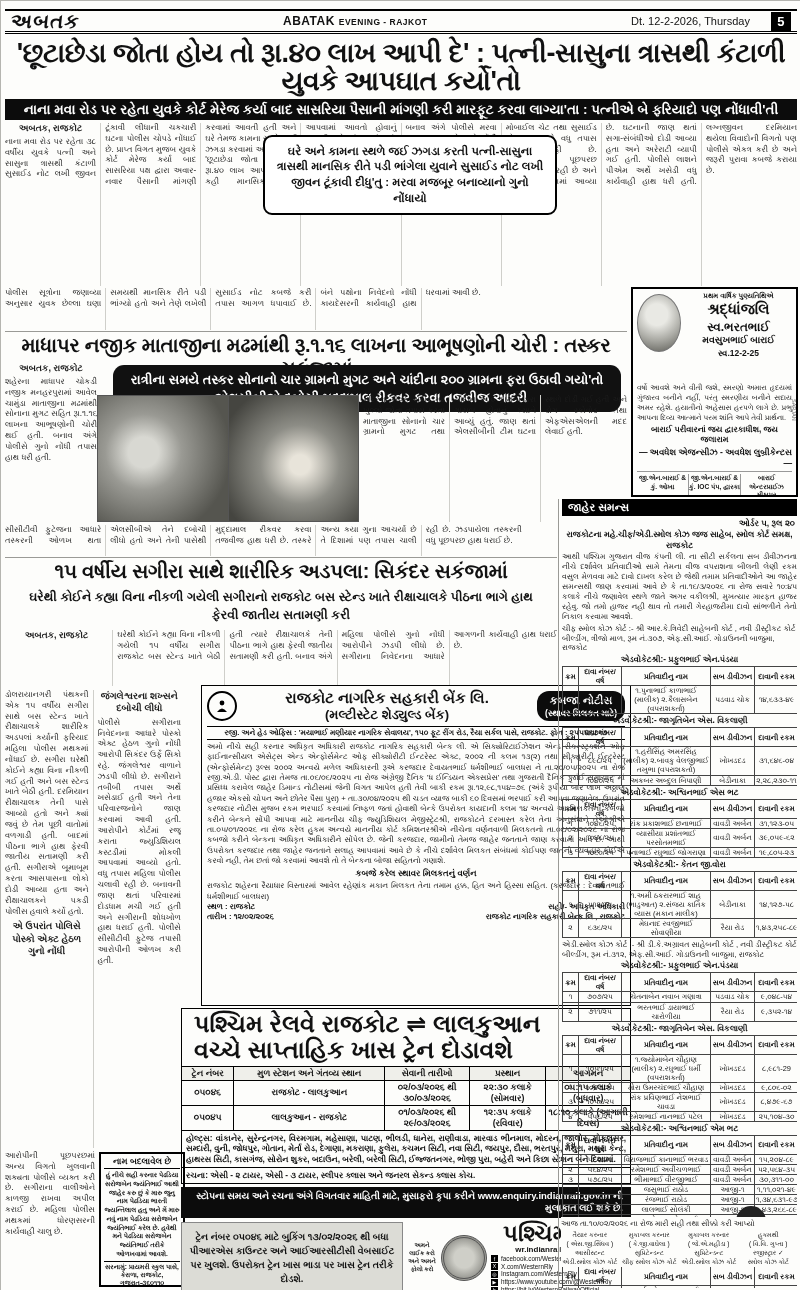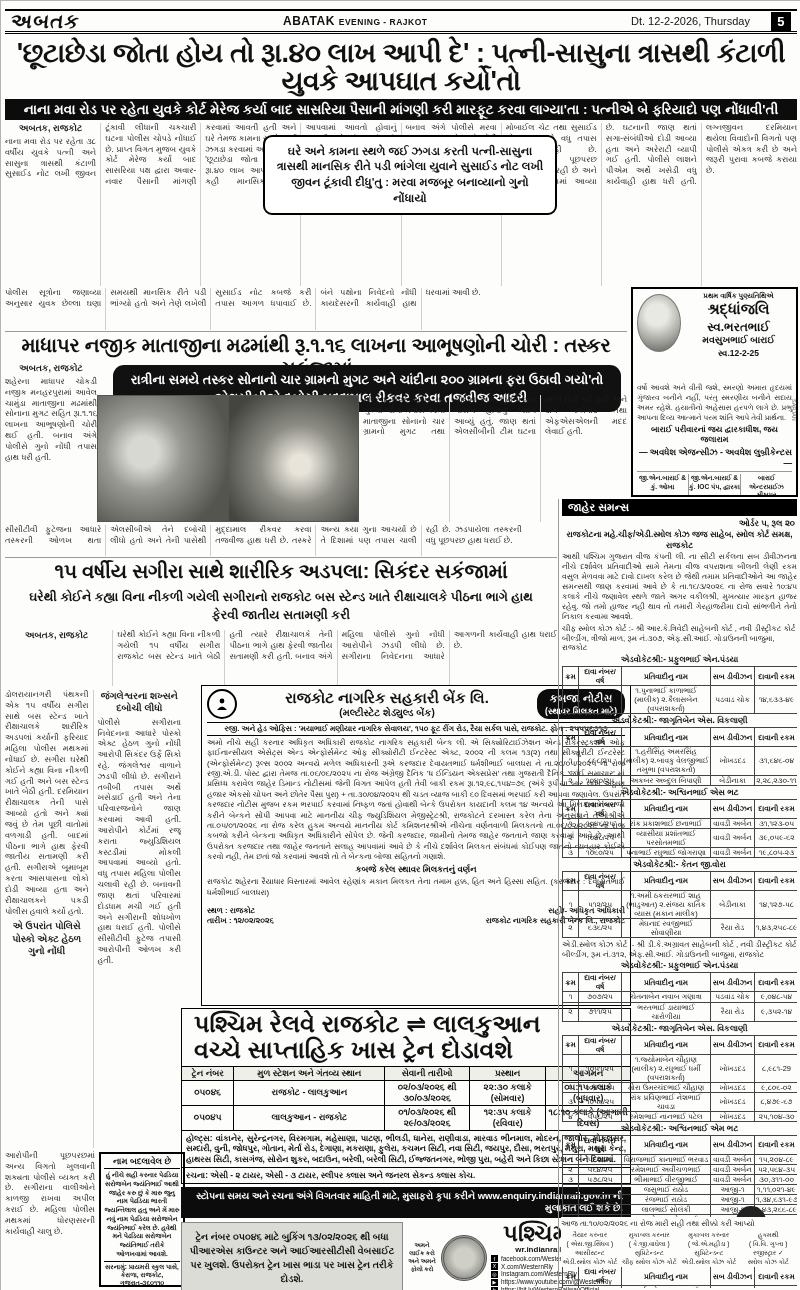--- a/index.html
+++ b/index.html
@@ -77,29 +77,29 @@
   .sum-sign{display:flex;gap:2px;}
   .sum-sign div{flex:1;font-size:6.6px;text-align:center;line-height:1.35;}
   .stamp{position:absolute;left:735px;top:1205px;width:30px;height:30px;border-radius:50%;background:#222;
          color:#fff;font-size:5.5px;display:flex;align-items:center;justify-content:center;text-align:center;line-height:1.1;}
   
   .bank{left:200px;top:684px;width:430px;height:321px;border:1.5px solid #000;box-sizing:border-box;padding:3px 5px;overflow:hidden;}
   .bank-head{display:flex;align-items:center;gap:6px;}
   .bank-logo{width:26px;height:26px;border:2px solid #000;border-radius:50%;display:flex;align-items:center;justify-content:center;flex:0 0 auto;}
   .bank-titlewrap{flex:1;text-align:center;}
   .bank-title{font-size:15px;font-weight:900;}
-  .bank-sub{font-size:10px;font-weight:bold;}
+  .bank-sub{font-size:13px;font-weight:bold;}
   .bank-notice{flex:0 0 auto;background:#0c0c0c;color:#fff;border-radius:12px;text-align:center;
                padding:3px 8px;font-weight:bold;font-size:11px;line-height:1.2;}
   .bank-notice small{font-size:8.5px;font-weight:bold;display:block;}
   .bank-addr{font-size:7.6px;font-weight:bold;text-align:center;border-top:1px solid #000;border-bottom:1px solid #000;
              margin-top:3px;padding:1px 0;}
   .bank-body{font-size:7.8px;line-height:1.33;text-align:justify;margin-top:2px;}
   .bank-mid{font-size:8.5px;font-weight:bold;text-align:center;margin-top:2px;}
-  .bank-foot{display:flex;justify-content:space-between;font-size:7.8px;font-weight:bold;margin-top:8px;}
+  .bank-foot{display:flex;justify-content:space-between;font-size:7.8px;font-weight:bold;margin-top:0;}
   
   .rail{left:180px;top:1007px;width:450px;box-sizing:border-box;}
   .rail-head{border:1.5px solid #000;border-bottom:none;font-size:24px;font-weight:900;text-align:left;line-height:1.1;padding:2px 12px;}
   table.rt{width:100%;border-collapse:collapse;table-layout:fixed;}
   table.rt th,table.rt td{border:1.5px solid #000;font-size:8.8px;padding:1px 2px;text-align:center;line-height:1.25;}
   table.rt th{font-weight:bold;background:#efefea;}
   table.rt td{font-weight:bold;}
   .rail-holts{border:1.5px solid #000;border-top:none;font-size:8.3px;font-weight:bold;text-align:justify;padding:2px 4px;line-height:1.3;}
   .rail-comp{border:1.5px solid #000;border-top:none;font-size:8.3px;font-weight:bold;padding:2px 4px;}
   .rail-bar{background:#0c0c0c;color:#fff;font-weight:bold;font-size:9.5px;text-align:right;padding:3px 8px;line-height:1.3;margin-top:3px;}

